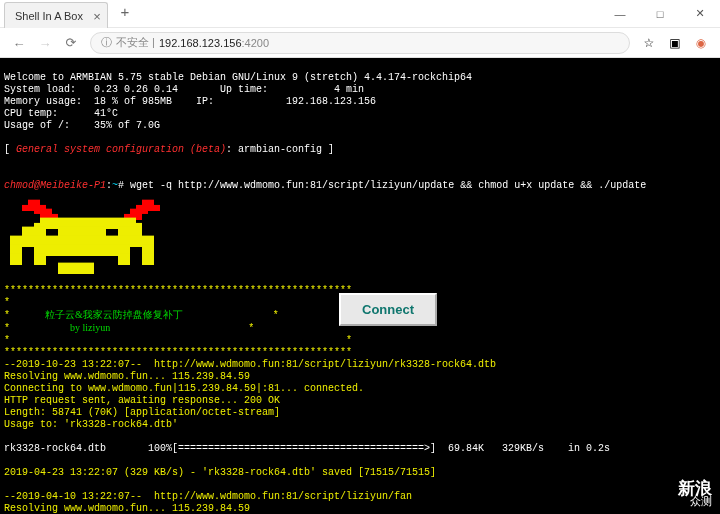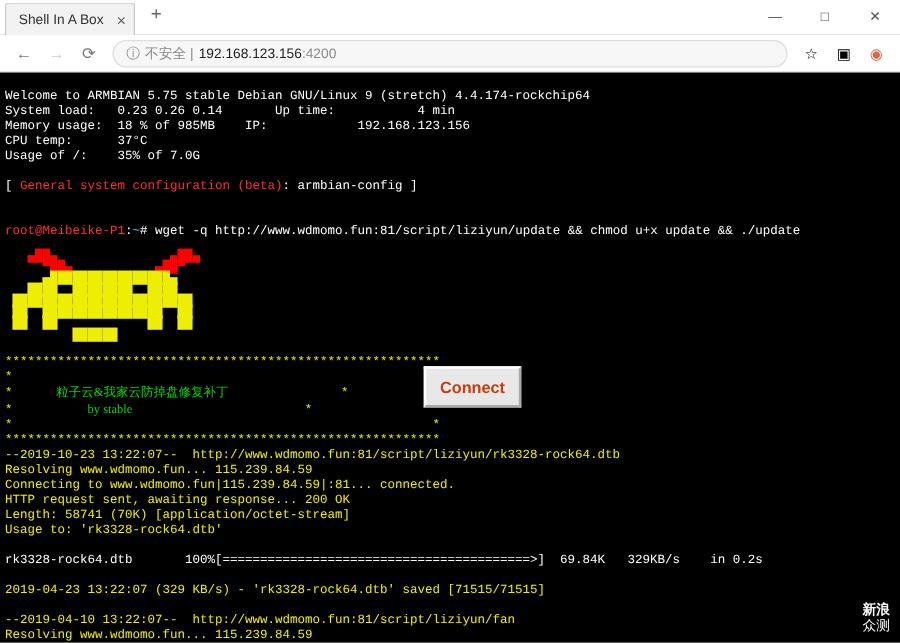--- a/index.html
+++ b/index.html
@@ -54,41 +54,41 @@
   display: flex; align-items: center; justify-content: center; font-size: 12px;
 }
 .terminal {
   width: 100%; height: calc(100% - 58px); background: #000;
   font-family: "Consolas", "Courier New", monospace;
   font-size: 10px; line-height: 12px; color: #fff;
   padding: 2px 4px; overflow: hidden; position: relative;
   white-space: pre;
 }
 .t-white { color: #fff; }
-.t-red { color: #ff3030; }
+.t-red { color: #ff3030; font-style: italic; }
 .t-cyan { color: #00ddff; }
 .t-yellow { color: #eeee00; }
 .t-green { color: #00dd00; font-family: Liberation Serif, serif; }
 .ascii-art {
   font-size: 10px; line-height: 9px;
 }
 .ascii-head { color: #ff0000; }
 .ascii-body { color: #eeee00; }
 .connect-btn {
   position: absolute; left: 339px; top: 293px;
-  padding: 7px 11px; background: #e8e8e8;
+  padding: 7px 21px; background: #e8e8e8;
   border: 2px outset #fff; font: bold 13px Arial;
-  color: #c2410c; cursor: pointer;
+  color: #0f766e; cursor: pointer;
 }
 .watermark {
   position: absolute; right: 8px; bottom: 6px;
   color: #fff; font-size: 11px; text-align: right;
   font-family: "Microsoft YaHei", sans-serif; line-height: 13px;
 }
-.watermark .big { font-size: 11px; font-weight: bold; }
+.watermark .big { font-size: 17px; font-weight: bold; }
 </style>
 </head>
 <body>
 
 <div class="titlebar">
   <div class="tab">
     <span>Shell In A Box</span>
     <span class="tab-close">×</span>
   </div>
   <div class="newtab">+</div>
@@ -111,41 +111,41 @@
   </div>
   <div class="ext-icon">☆</div>
   <div class="ext-icon">▣</div>
   <div class="ext-icon" style="color:#d64">◉</div>
 </div>
 
 <div class="terminal">
 <span class="t-white">Welcome to ARMBIAN 5.75 stable Debian GNU/Linux 9 (stretch) 4.4.174-rockchip64</span>
 <span class="t-white">System load:   0.23 0.26 0.14       Up time:           4 min</span>
 <span class="t-white">Memory usage:  18 % of 985MB    IP:            192.168.123.156</span>
-<span class="t-white">CPU temp:      37°C</span>
+<span class="t-white">CPU temp:      41°C</span>
 <span class="t-white">Usage of /:    35% of 7.0G</span>
 
 <span class="t-white">[ </span><span class="t-red">General system configuration (beta)</span><span class="t-white">: armbian-config ]</span>
 
 
-<span class="t-red">root@Meibeike-P1</span><span class="t-white">:</span><span class="t-cyan">~</span><span class="t-white"># </span><span class="t-white">wget -q http://www.wdmomo.fun:81/script/liziyun/update &amp;&amp; chmod u+x update &amp;&amp; ./update</span>
+<span class="t-red">chmod@Meibeike-P1</span><span class="t-white">:</span><span class="t-cyan">~</span><span class="t-white"># </span><span class="t-white">wget -q http://www.wdmomo.fun:81/script/liziyun/update &amp;&amp; chmod u+x update &amp;&amp; ./update</span>
 <div class="ascii-art">
 <span class="ascii-head">   ▄██▄               ▄██▄</span>
 <span class="ascii-head">     ▀██▄           ▄██▀</span>
 <span class="ascii-body">     ▄████████████████▄</span>
 <span class="ascii-body">   ████  ████████  ████</span>
 <span class="ascii-body"> ████████████████████████</span>
 <span class="ascii-body"> ██  ████████████████  ██</span>
 <span class="ascii-body"> ██  ██            ██  ██</span>
 <span class="ascii-body">         ██████</span>
 </div>
 <span class="t-yellow">**********************************************************</span>
 <span class="t-yellow">*</span>                                                        <span class="t-yellow">*</span>
 <span class="t-yellow">*</span><span class="t-green">              粒子云&amp;我家云防掉盘修复补丁</span>               <span class="t-yellow">*</span>
-<span class="t-yellow">*</span><span class="t-green">                        by stable</span>                       <span class="t-yellow">*</span>
+<span class="t-yellow">*</span><span class="t-green">                        by liziyun</span>                       <span class="t-yellow">*</span>
 <span class="t-yellow">*</span>                                                        <span class="t-yellow">*</span>
 <span class="t-yellow">**********************************************************</span>
 <span class="t-yellow">--2019-10-23 13:22:07--  http://www.wdmomo.fun:81/script/liziyun/rk3328-rock64.dtb</span>
 <span class="t-yellow">Resolving www.wdmomo.fun... 115.239.84.59</span>
 <span class="t-yellow">Connecting to www.wdmomo.fun|115.239.84.59|:81... connected.</span>
 <span class="t-yellow">HTTP request sent, awaiting response... 200 OK</span>
 <span class="t-yellow">Length: 58741 (70K) [application/octet-stream]</span>
 <span class="t-yellow">Usage to: 'rk3328-rock64.dtb'</span>
 
 <span class="t-white">rk3328-rock64.dtb       100%[</span><span class="t-white">=========================================&gt;</span><span class="t-white">]  69.84K   329KB/s    in 0.2s</span>

